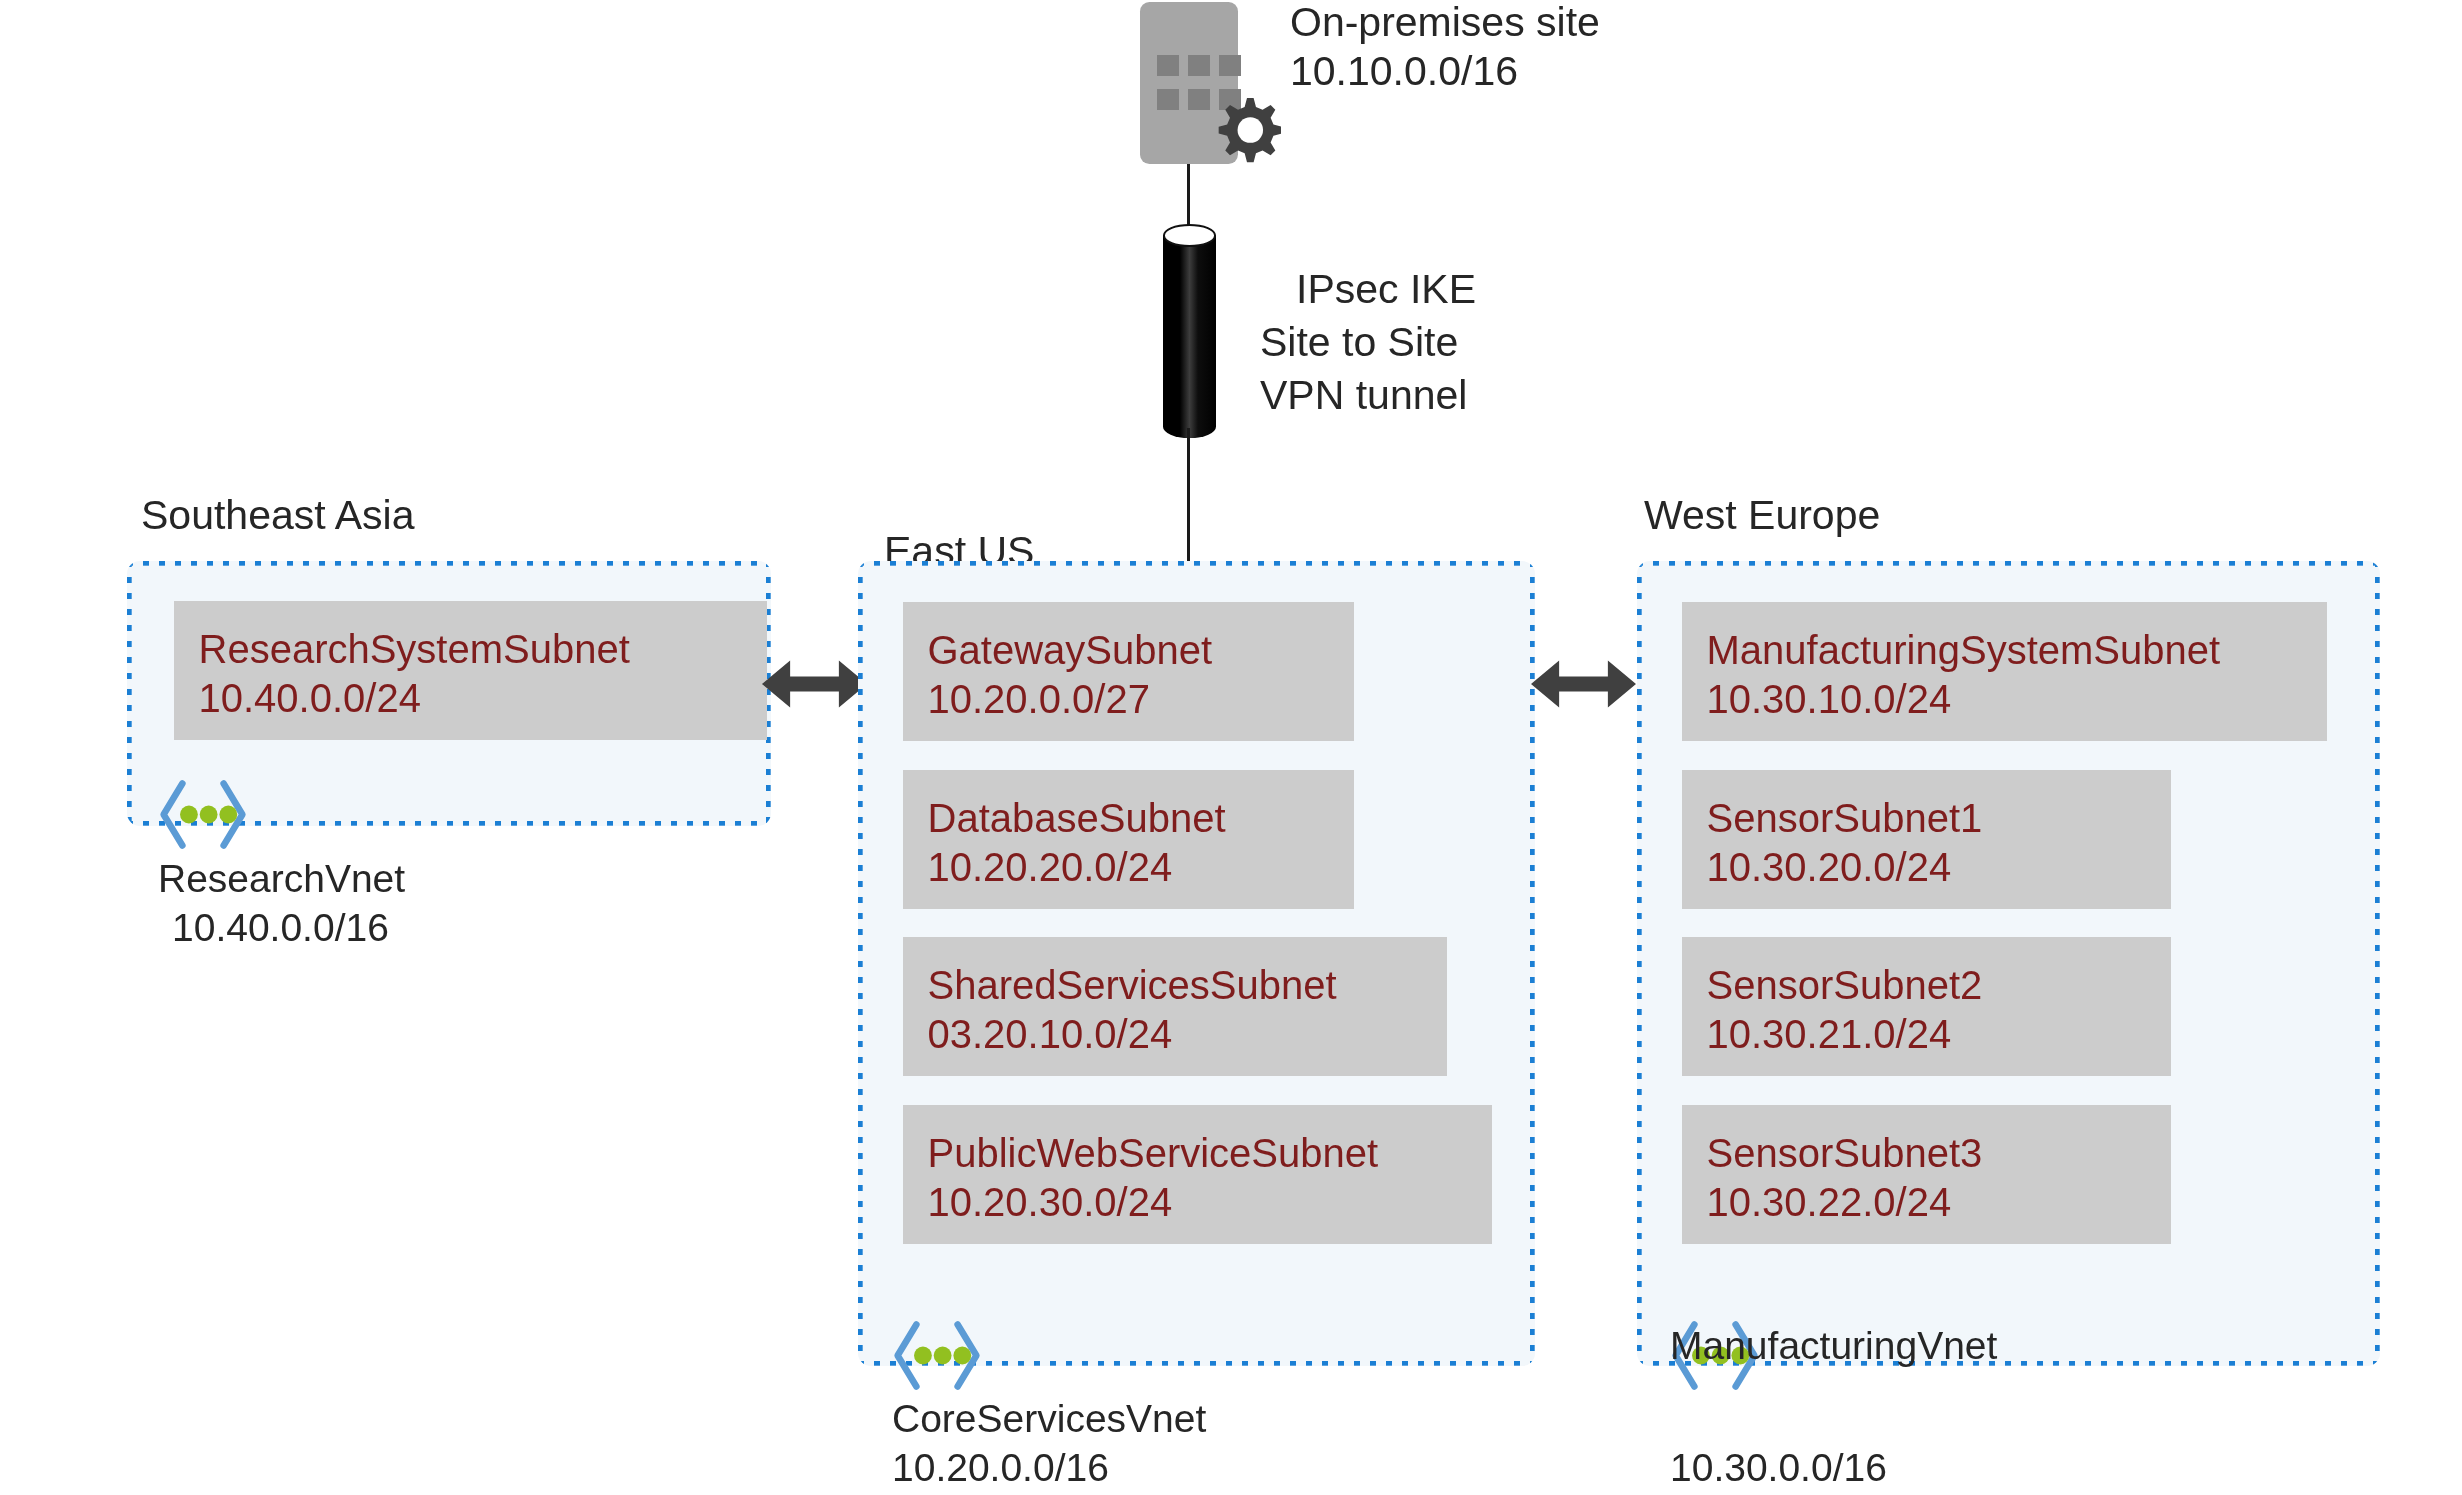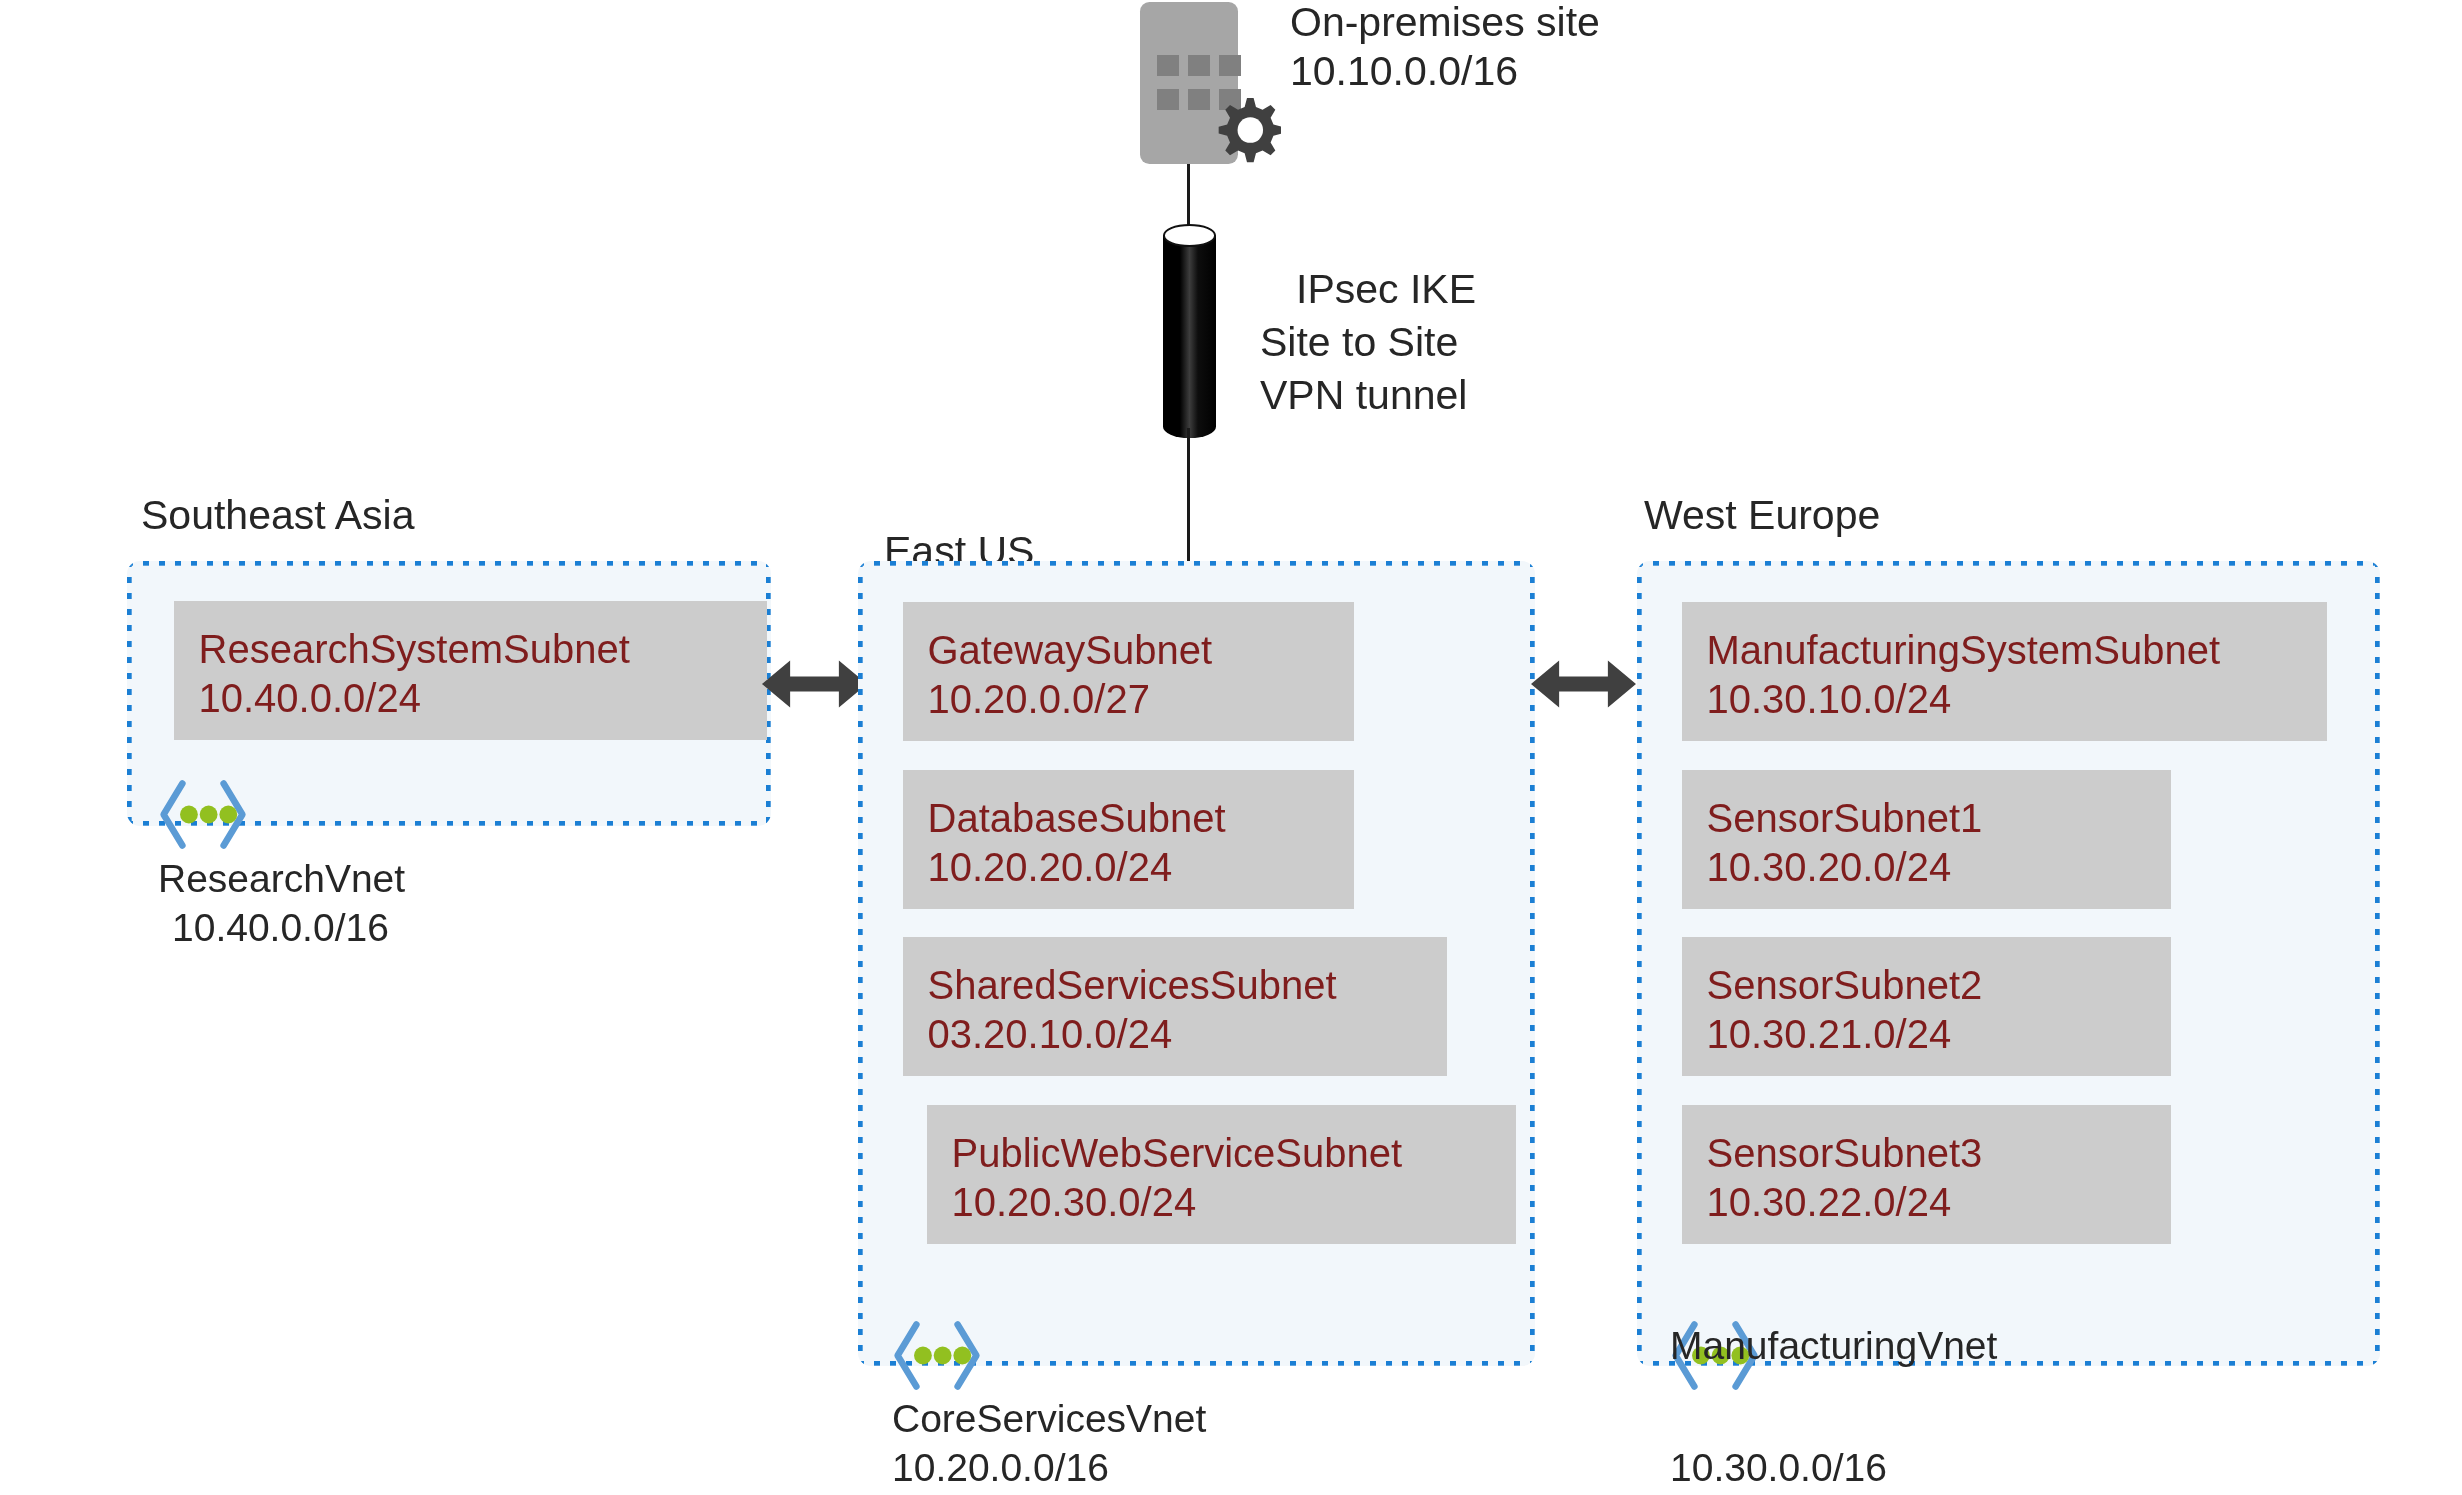--- a/index.html
+++ b/index.html
@@ -234,21 +234,21 @@
     <div class="subnet" style="left:45px; top:209px; width:451px; height:139px;">
       <span class="s-name">DatabaseSubnet</span>
       <span class="s-cidr">10.20.20.0/24</span>
     </div>
 
     <div class="subnet" style="left:45px; top:376px; width:544px; height:139px;">
       <span class="s-name">SharedServicesSubnet</span>
       <span class="s-cidr">03.20.10.0/24</span>
     </div>
 
-    <div class="subnet" style="left:45px; top:544px; width:589px; height:139px;margin-left:24px;">
+    <div class="subnet" style="left:45px; top:544px; width:589px; height:139px;">
       <span class="s-name">PublicWebServiceSubnet</span>
       <span class="s-cidr">10.20.30.0/24</span>
     </div>
   </div>
 
   <svg class="vnet-glyph" style="left:892px; top:1317px;" viewBox="0 0 96 82">
     <path d="M26 8 L6 41 L26 74" fill="none" stroke="#5b9bd5" stroke-width="7" stroke-linecap="round" stroke-linejoin="round"></path>
     <path d="M70 8 L90 41 L70 74" fill="none" stroke="#5b9bd5" stroke-width="7" stroke-linecap="round" stroke-linejoin="round"></path>
     <circle cx="33" cy="41" r="9.5" fill="#92c020"></circle>
     <circle cx="54" cy="41" r="9.5" fill="#92c020"></circle>

